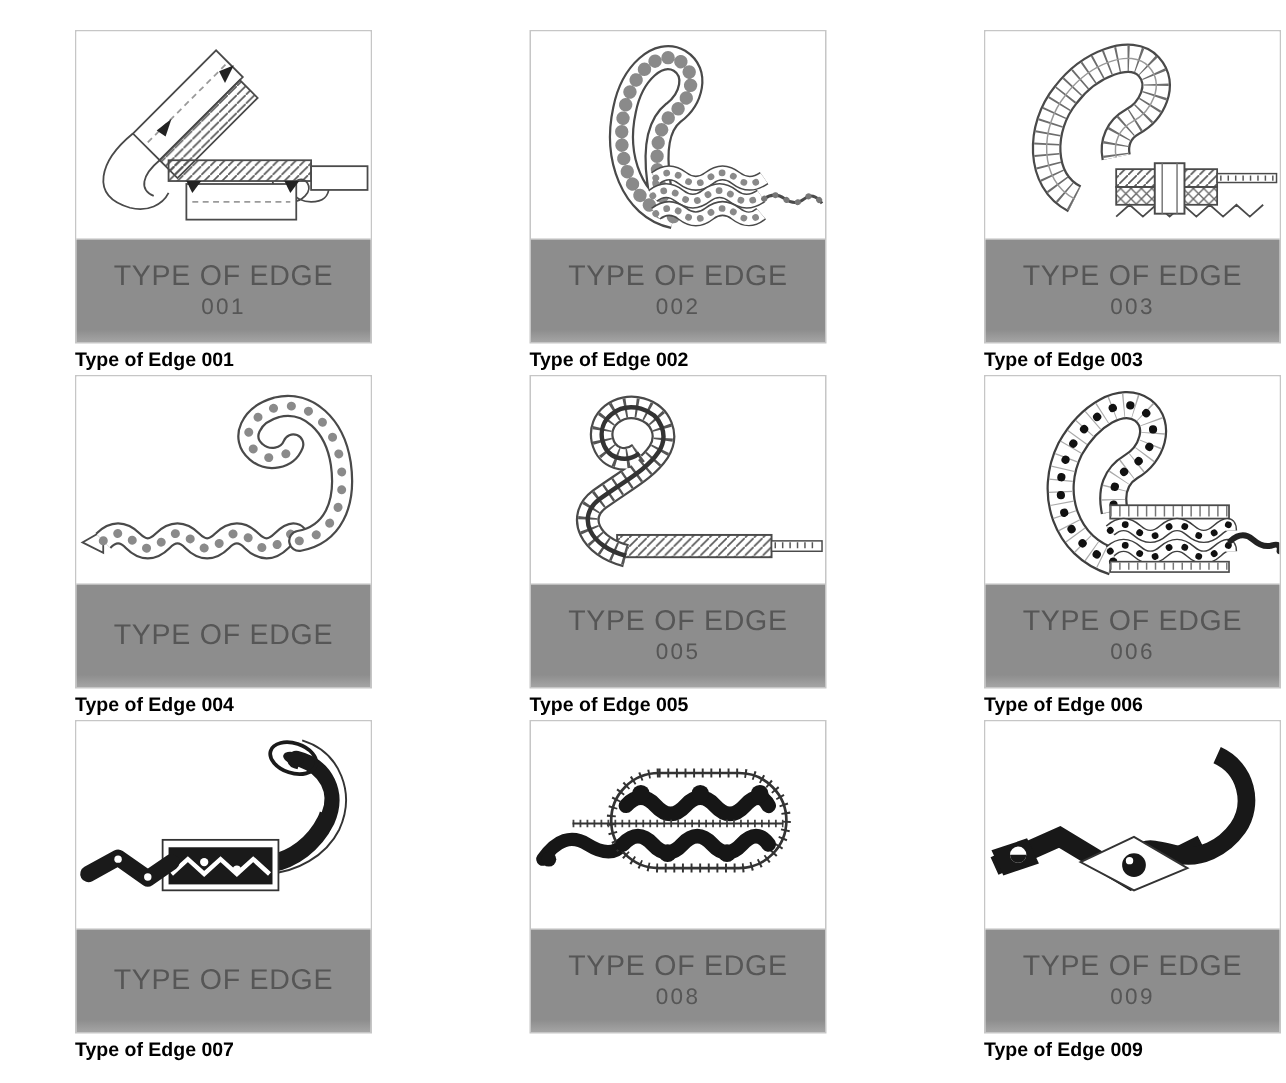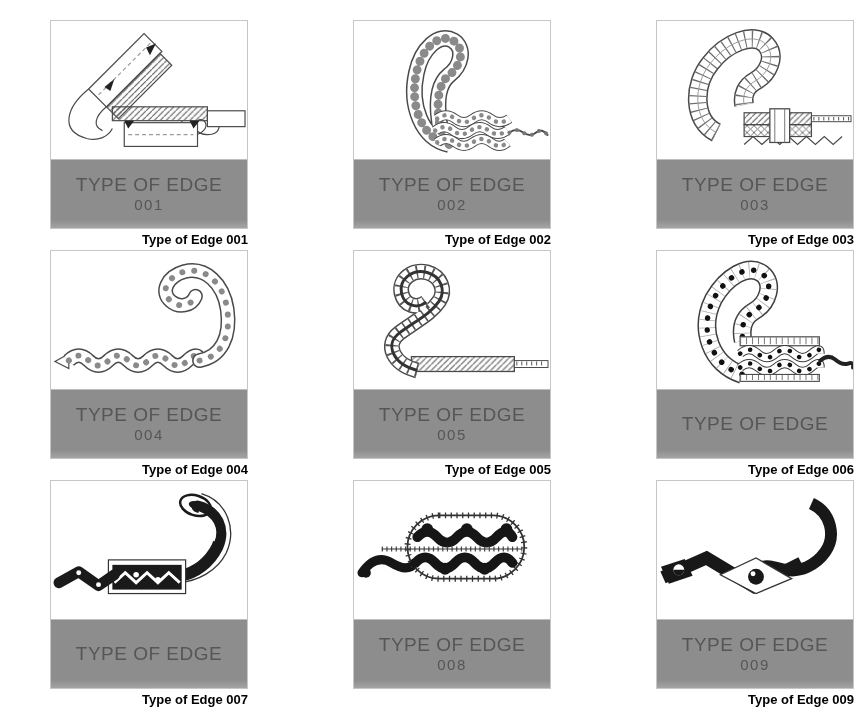--- a/index.html
+++ b/index.html
@@ -8,21 +8,21 @@
         grid-template-columns:repeat(3,198px);justify-content:space-between;row-gap:1px;margin-left:27px;}
   .cell{margin:0;}
   .card{border:1px solid var(--card-border,#c6c6c6);background:#fff;}
   .art{height:138px;background:#fff;display:flex;align-items:center;justify-content:center;overflow:hidden;}
   .art svg{display:block;width:198px;height:138px;}
   .band{height:68px;background:linear-gradient(var(--band-bg,#8d8d8d) 0 88%, var(--band-bg-bottom,#a3a3a3) 100%);
         color:var(--band-text,#565656);text-align:center;display:flex;flex-direction:column;justify-content:center;
         border-top:1px solid #bdbdbd;}
   .band-line1{font-size:19px;letter-spacing:.5px;line-height:1.2;}
   .band-line2{font-size:15px;letter-spacing:1.5px;line-height:1.2;}
-  .caption{text-align:right;font-weight:bold;font-size:13px;line-height:16px;margin-top:3px;height:17px;
+  .caption{text-align:left;font-weight:bold;font-size:13px;line-height:16px;margin-top:3px;height:17px;
            color:var(--caption-text,#000);}
 </style>
 </head>
 <body>
 
 <svg width="0" height="0" style="position:absolute" aria-hidden="true">
   <defs>
     <pattern id="ph" width="6" height="6" patternUnits="userSpaceOnUse">
       <path d="M-1,7 L7,-1" stroke="#555" stroke-width="1.1" fill="none"></path>
     </pattern>
@@ -133,21 +133,20 @@
             <path d="M18,110 q10,-10 20,0 t20,0 t20,0 t20,0 t20,0 t20,0 t12,0" stroke="#fff" stroke-width="12"></path>
             <path d="M18,110 q10,-10 20,0 t20,0 t20,0 t20,0 t20,0 t20,0 t12,0" stroke="#8a8a8a" stroke-width="6" stroke-dasharray="0.1 11" stroke-linecap="round"></path>
             <path d="M150,110 C172,106 182,86 178,58 C174,32 156,15 135,20 C117,25 110,41 121,50 C129,57 142,55 146,45" stroke="#4a4a4a" stroke-width="15" stroke-linecap="round"></path>
             <path d="M150,110 C172,106 182,86 178,58 C174,32 156,15 135,20 C117,25 110,41 121,50 C129,57 142,55 146,45" stroke="#fff" stroke-width="12" stroke-linecap="round"></path>
             <path d="M150,110 C172,106 182,86 178,58 C174,32 156,15 135,20 C117,25 110,41 121,50 C129,57 142,55 146,45" stroke="#8a8a8a" stroke-width="6" stroke-dasharray="0.1 12" stroke-linecap="round"></path>
           </g>
         </svg>
       </div>
       <div class="band">
         <div class="band-line1">TYPE OF EDGE</div>
-        <div class="band-line2">004</div>
       </div>
     </div>
     <figcaption class="caption">Type of Edge 004</figcaption>
   </figure>
 
   <figure class="cell">
     <div class="card">
       <div class="art">
         <svg viewBox="0 0 198 138">
           <g fill="none">
@@ -188,20 +187,21 @@
             <path d="M84,117 q9,-8 18,0 t18,0 t18,0 t18,0 t9,0" stroke="#fff" stroke-width="7"></path>
             <path d="M84,117 q9,-8 18,0 t18,0 t18,0 t18,0 t9,0" stroke="#111" stroke-width="4.5" stroke-dasharray="0.1 11" stroke-linecap="round"></path>
             <rect x="84" y="124" width="80" height="7" fill="#fff" stroke="#4a4a4a" stroke-width="1.1"></rect>
             <path d="M84,127 L164,127" stroke="#777" stroke-width="5" stroke-dasharray="1 5"></path>
             <path d="M165,110 q8,-7 15,-1 t13,4 t5,4" stroke="#222" stroke-width="4" stroke-linecap="round"></path>
           </g>
         </svg>
       </div>
       <div class="band">
         <div class="band-line1">TYPE OF EDGE</div>
+        <div class="band-line2">006</div>
       </div>
     </div>
     <figcaption class="caption">Type of Edge 006</figcaption>
   </figure>
 
   <figure class="cell">
     <div class="card">
       <div class="art">
         <svg viewBox="0 0 198 138">
           <g fill="none">

